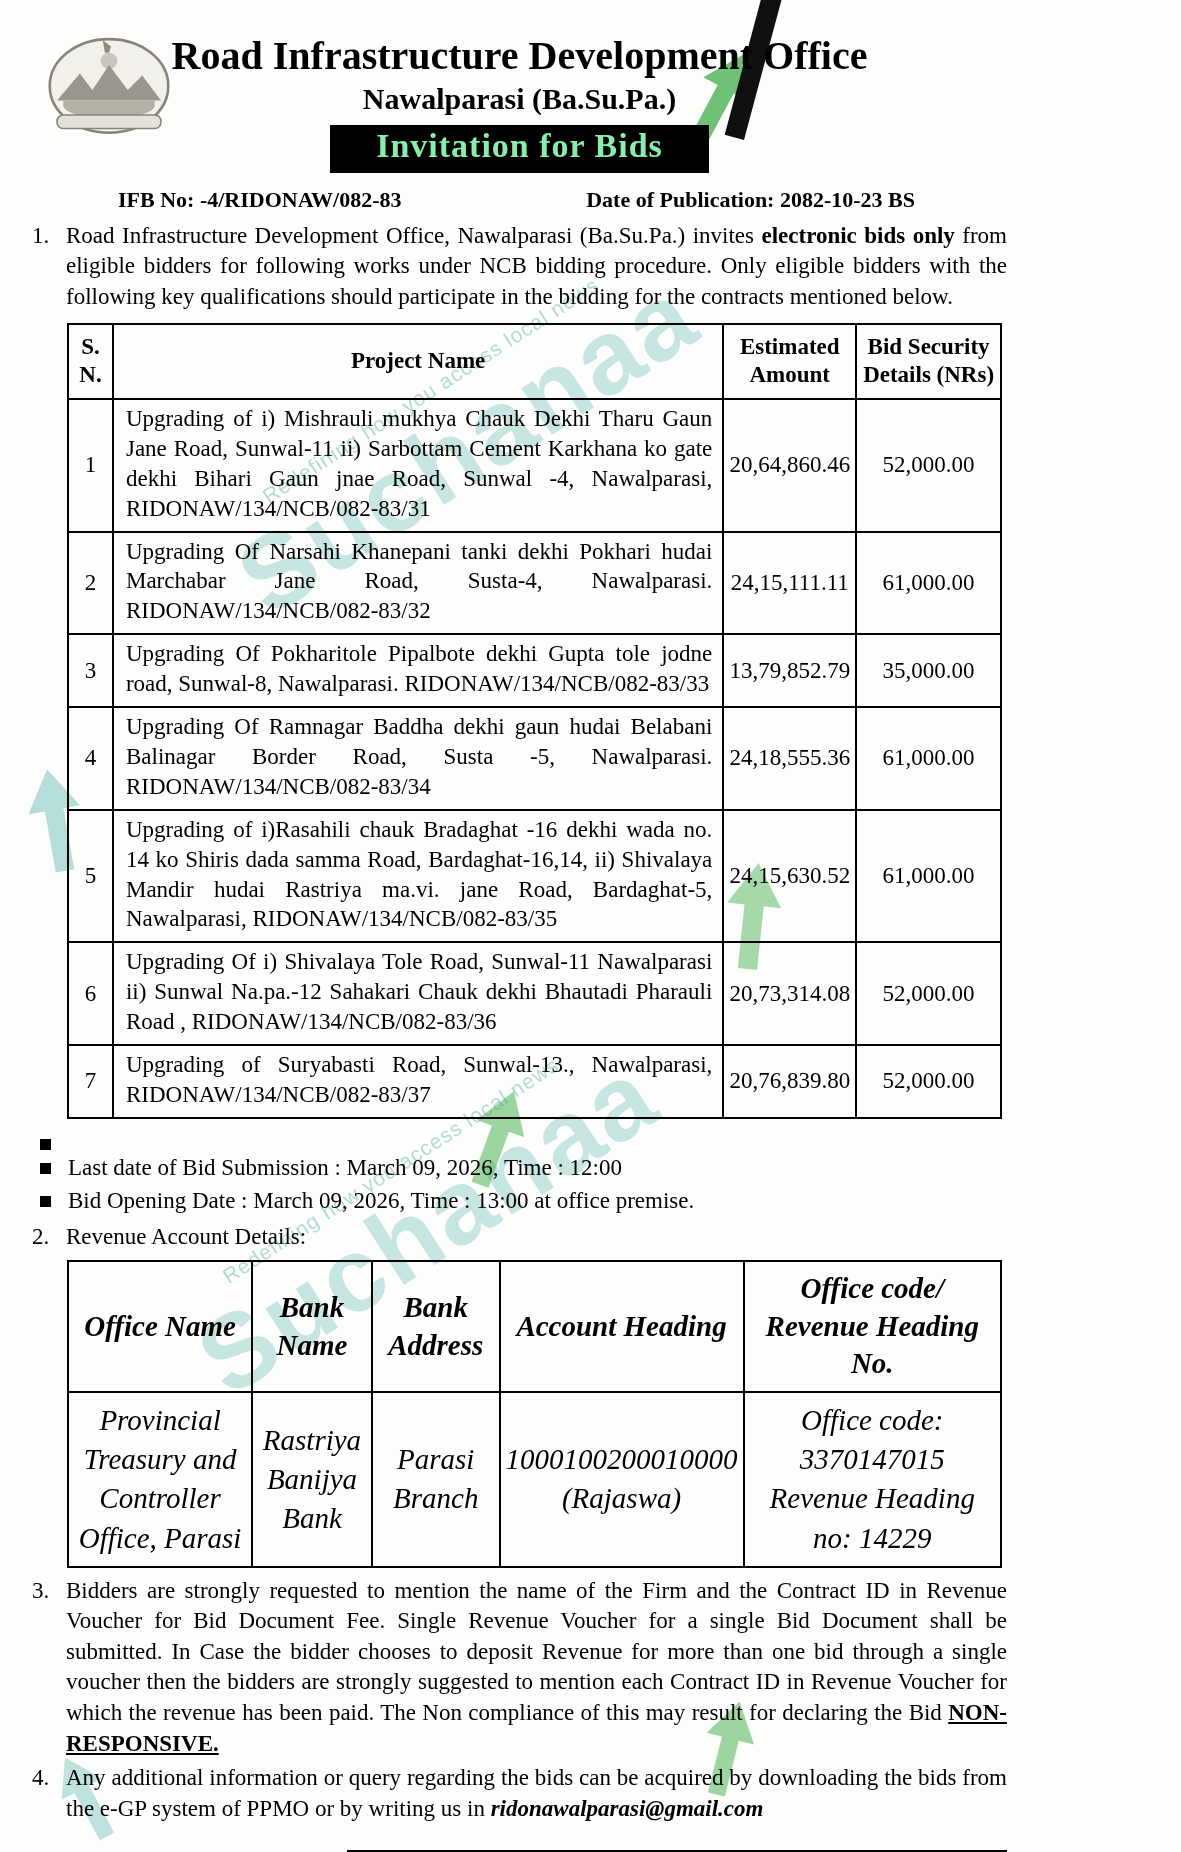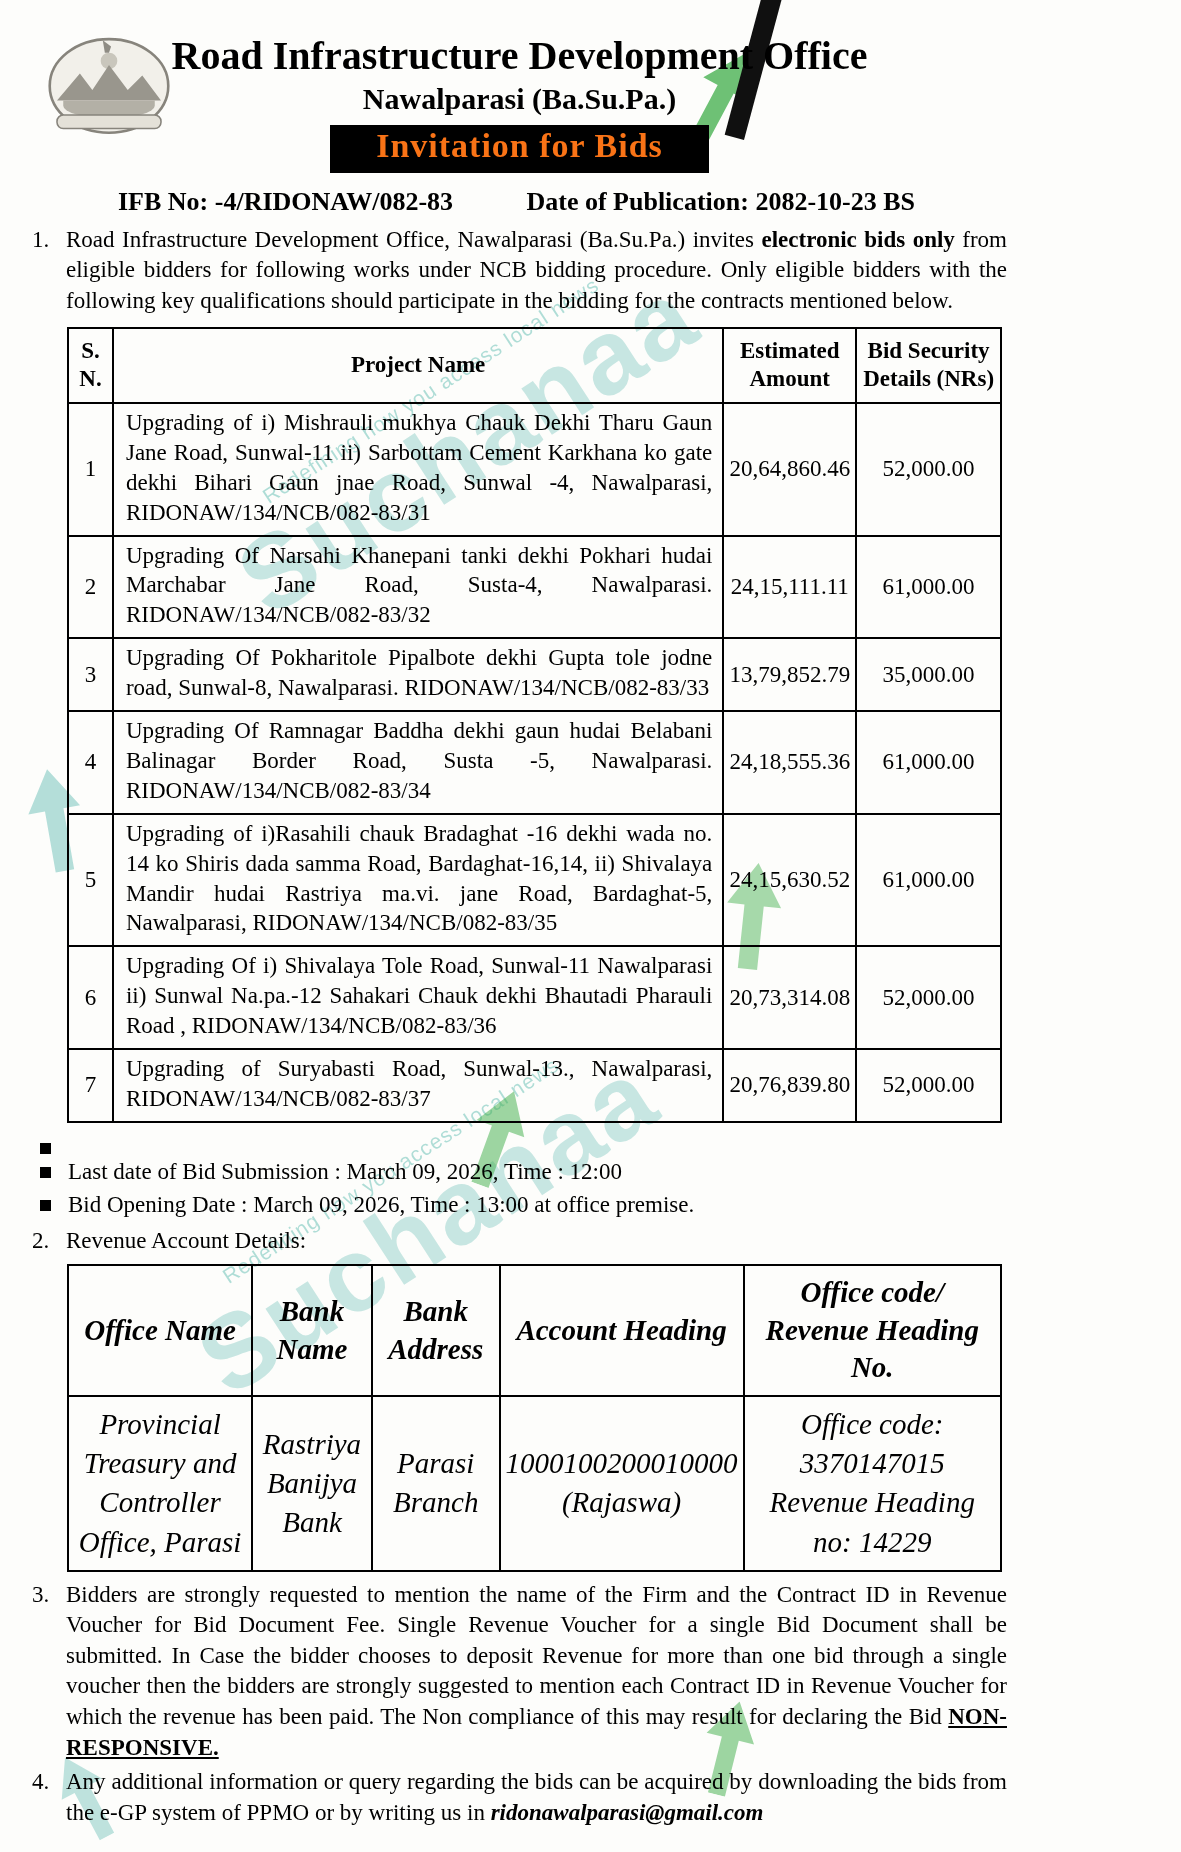--- a/index.html
+++ b/index.html
@@ -25,25 +25,25 @@
     background:#101010; transform:rotate(15deg); z-index:1; }
 
   
   .page { position:absolute; left:32px; top:6px; width:975px; z-index:2;margin-top:28px; }
 
   .header { text-align:center; position:relative; }
   .logo { position:absolute; left:14px; top:2px; width:126px; height:104px; }
   .title   { font-size:40px; font-weight:bold; line-height:1.12; }
   .subtitle{ font-size:30px; font-weight:bold; margin-top:3px; }
   .banner-wrap { margin-top:9px; }
-  .banner { display:inline-block; background:#000; color:#f97316; font-weight:bold;
+  .banner { display:inline-block; background:#000; color:#86efac; font-weight:bold;
     font-size:34px; padding:2px 46px 8px; letter-spacing:1px; }
 
   .ifb-row { display:flex; justify-content:space-between; font-weight:bold;
-    font-size:26px; margin:14px 0 8px; padding:0 92px 0 86px; }
+    font-size:22px; margin:14px 0 8px; padding:0 92px 0 86px; }
 
   .num-item { display:flex; font-size:23px; line-height:1.33; margin:4px 0; }
   .num { flex:none; width:34px; }
   .num-body { flex:1; text-align:justify; }
   .b { font-weight:bold; }
   .bu { font-weight:bold; text-decoration:underline; }
   .email { font-weight:bold; font-style:italic; }
 
   table { border-collapse:collapse; margin:10px 0 8px 35px; width:935px; }
   th, td { border:2px solid #000; }

